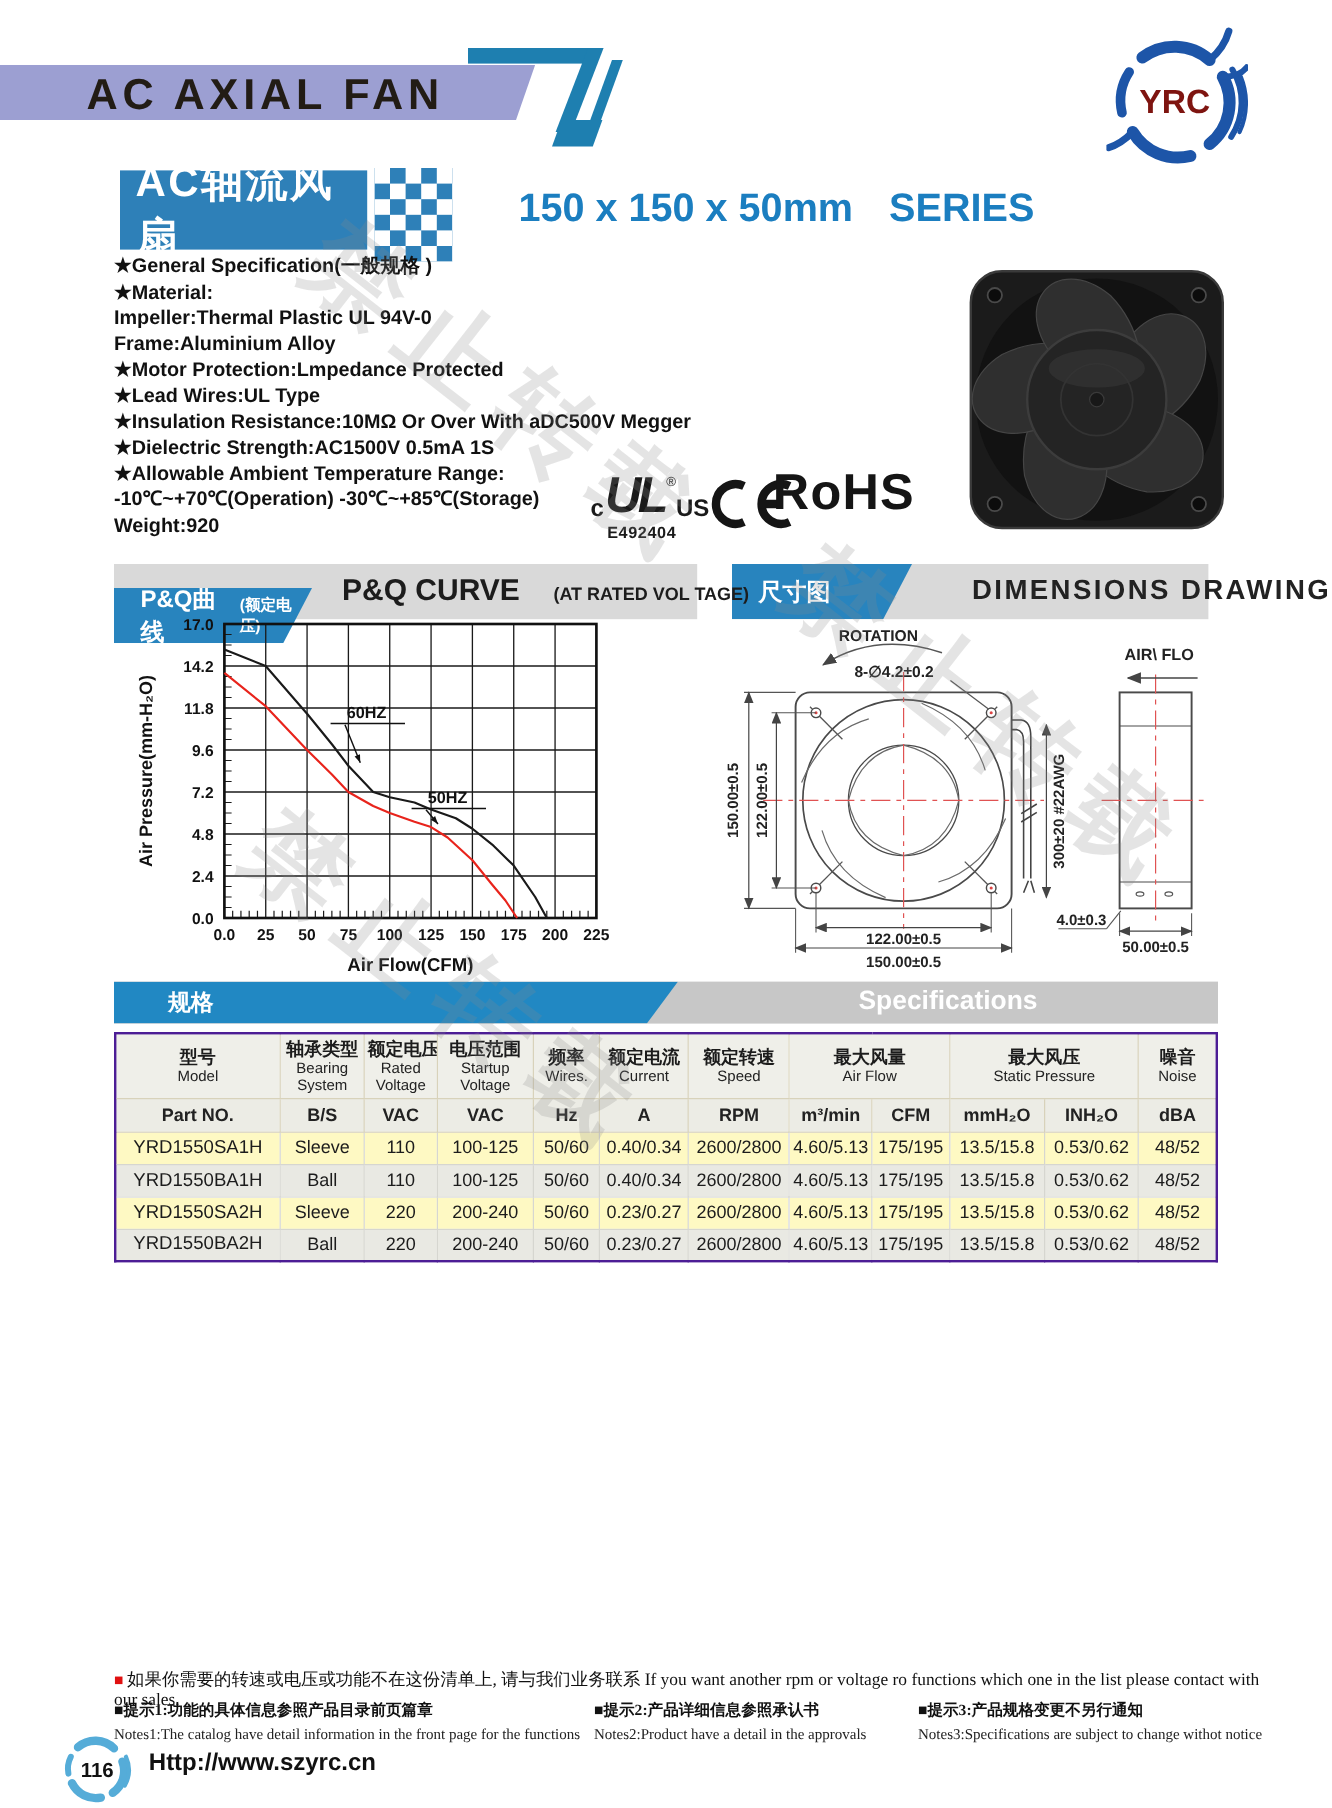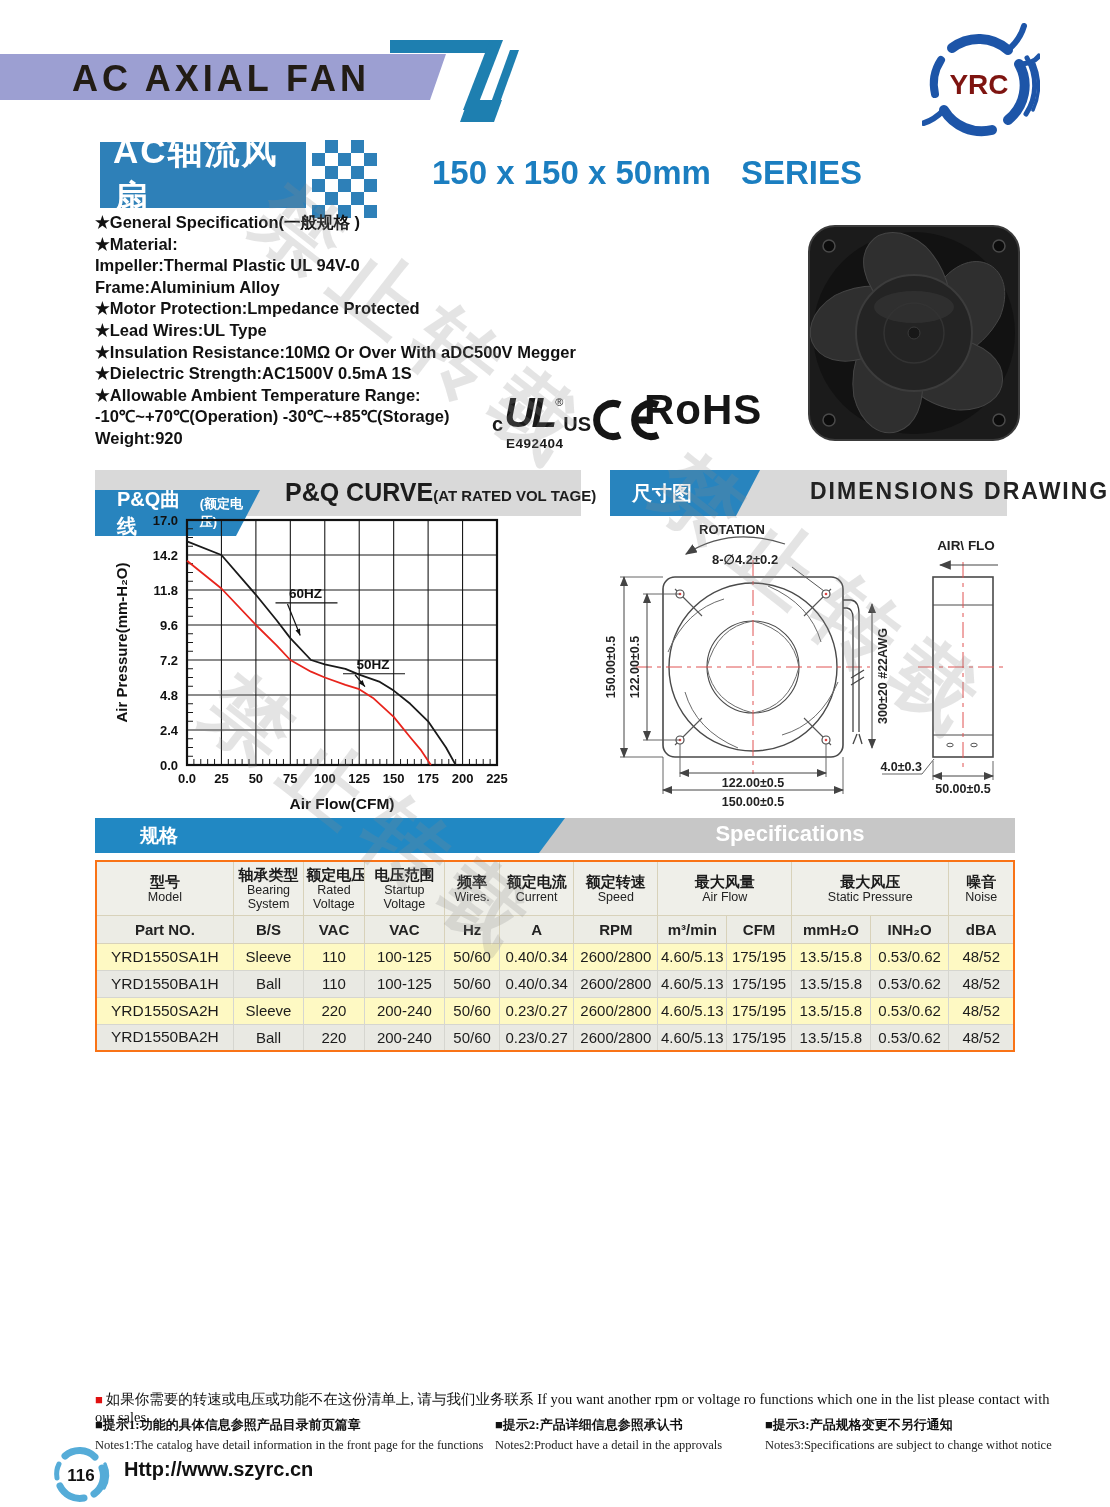--- a/index.html
+++ b/index.html
@@ -52,37 +52,37 @@
 
   
   .strip{position:absolute;height:46px;background:#D9D9D9;}
   .strip-blue{position:absolute;height:46px;background:#2884BE;color:#fff;
               clip-path:polygon(0 0,100% 0,calc(100% - 24px) 100%,0 100%);
               display:flex;align-items:center;padding-left:22px;}
   .strip-blue .t1{font-size:20px;font-weight:bold;}
   .strip-blue .t2{font-size:13px;font-weight:bold;}
   .pq-en{position:absolute;left:285px;top:478px;color:#1c1c1c;z-index:3;}
   .pq-en .b{font-size:25px;font-weight:bold;}
-  .pq-en .s{font-size:15px;font-weight:bold;}
+  .pq-en .s{font-size:15px;font-weight:bold;margin-left:28px;}
   .dim-en{position:absolute;left:810px;top:478px;color:#222;font-size:23px;font-weight:600;letter-spacing:2px;z-index:3;}
 
   
   .spec-strip{position:absolute;left:95px;top:818px;width:920px;height:35px;background:#C7C7C7;}
   .spec-blue{position:absolute;left:95px;top:818px;width:470px;height:35px;background:#2188C3;
              clip-path:polygon(0 0,100% 0,calc(100% - 26px) 100%,0 100%);
              color:#fff;font-size:19px;font-weight:bold;display:flex;align-items:center;padding-left:45px;z-index:2;}
   .spec-en{position:absolute;left:565px;top:821px;width:450px;text-align:center;color:#fff;
            font-size:22px;font-weight:600;z-index:3;}
 
   
   .spec-table{position:absolute;left:95px;top:860px;width:920px;border-collapse:collapse;
               table-layout:fixed;z-index:4;}
   .spec-table th,.spec-table td{border:1px solid #d8d2ba;text-align:center;padding:0 2px;
               overflow:hidden;white-space:nowrap;}
-  .spec-table{border:2px solid #f97316;}
+  .spec-table{border:2px solid #4c1d95;}
   .spec-table thead tr.hrow1 th{background:#EFEFE9;height:54px;}
   .spec-table thead tr.hrow2 th{background:#ECECE5;height:28px;font-size:15px;font-weight:bold;color:#222;}
   .h-cn{font-size:15px;font-weight:bold;color:#1c1c1c;line-height:17px;}
   .h-en{font-size:12.5px;font-weight:normal;color:#222;line-height:14px;white-space:normal;}
   .spec-table tbody td{height:27px;font-size:15px;color:#1c1c1c;background:#fef9c3;border-color:#d6d6d0;}
   .spec-table tbody tr.alt td{background:#E9E9E3;}
   .spec-table tbody td.model-cell{font-size:15.5px;}
 
   
   .contact-note{position:absolute;left:95px;top:1390px;width:960px;font-family:"Liberation Serif",serif;

